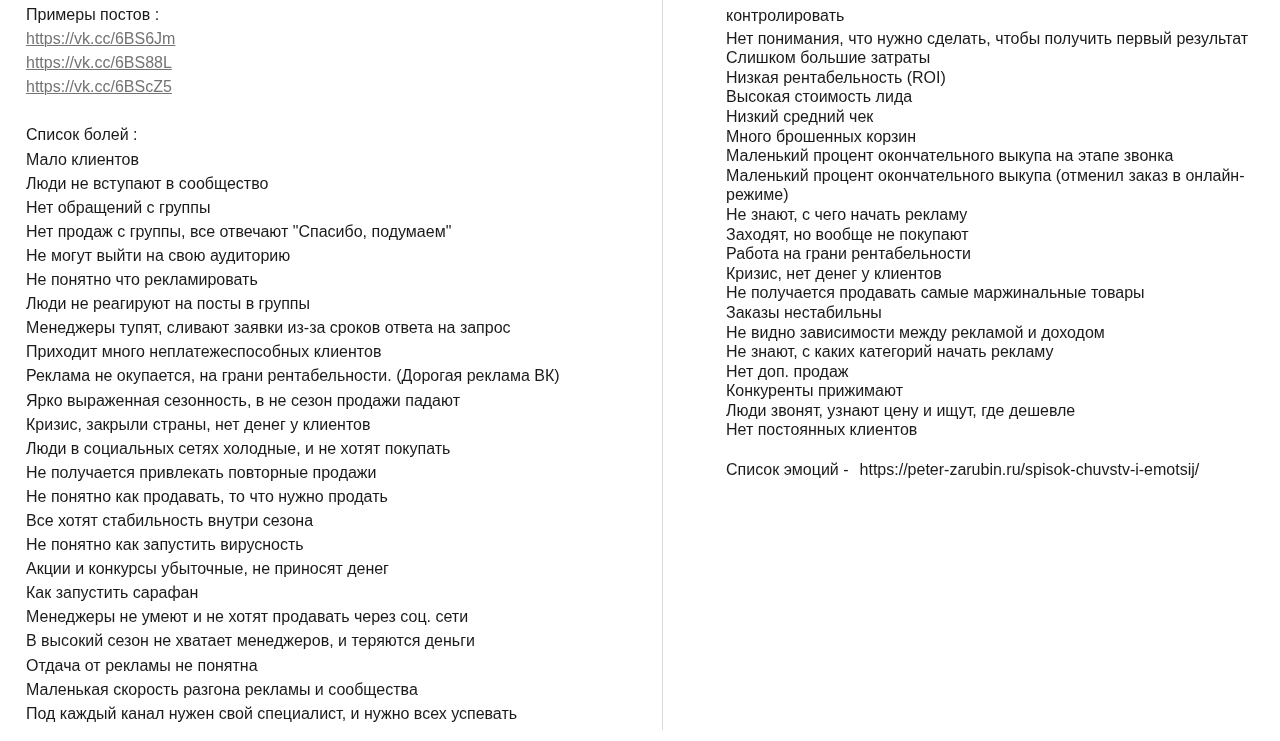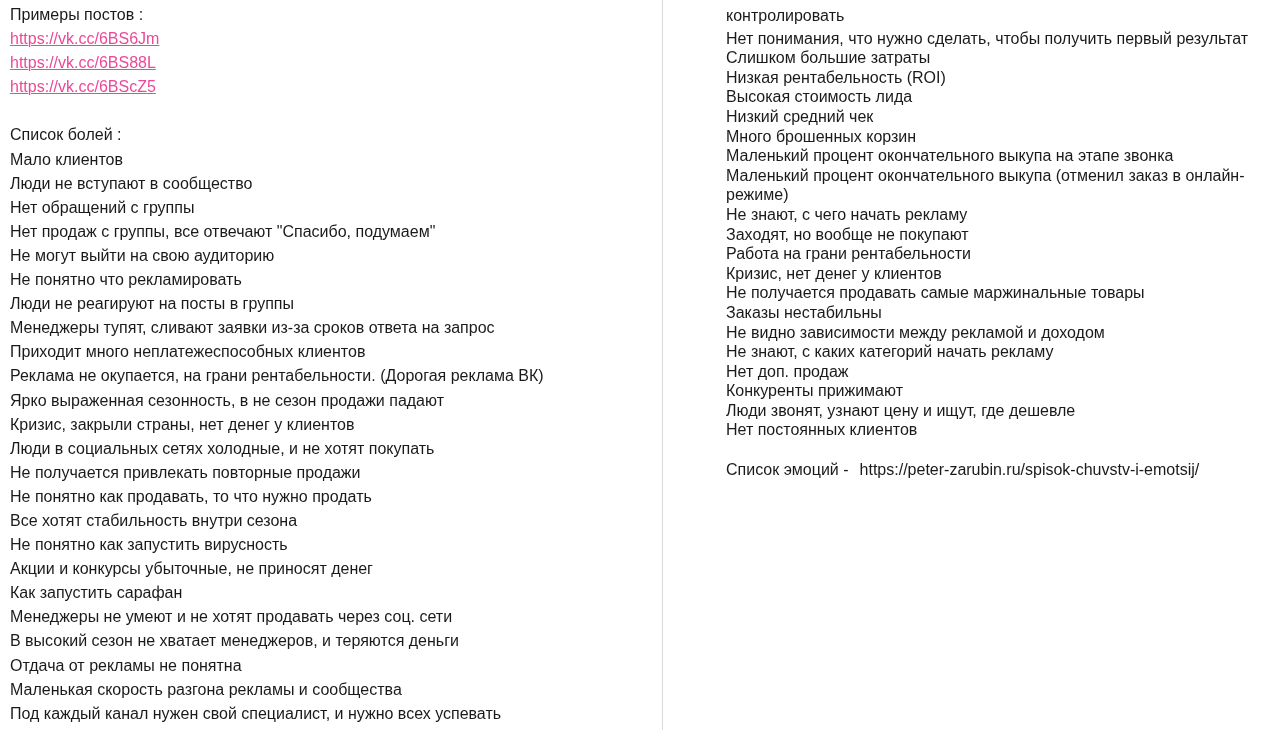--- a/index.html
+++ b/index.html
@@ -16,38 +16,38 @@
     -webkit-font-smoothing: antialiased;
   }
   .page {
     position: relative;
     width: 1280px;
     height: 741px;
     background: #ffffff;
   }
   .col { position: absolute; top: 0; }
   .col-left {
-    left: 10px;
+    left: 26px;
     top: 3px;
     width: 644px;
     font-size: 16px;
     line-height: 24.1px;
   }
   .col-right {
     left: 726px;
     top: 6px;
     width: 562px;
     font-size: 16px;
     line-height: 19.6px;
   }
   .lline { min-height: 24.1px; }
   .rline { min-height: 19.6px; }
   a.link-line {
     display: block;
-    color: #ec4899;
+    color: #737373;
     text-decoration: underline;
     text-decoration-thickness: 1px;
     cursor: pointer;
   }
   .divider {
     position: absolute;
     left: 662px;
     top: 0;
     width: 1px;
     height: 730px;

